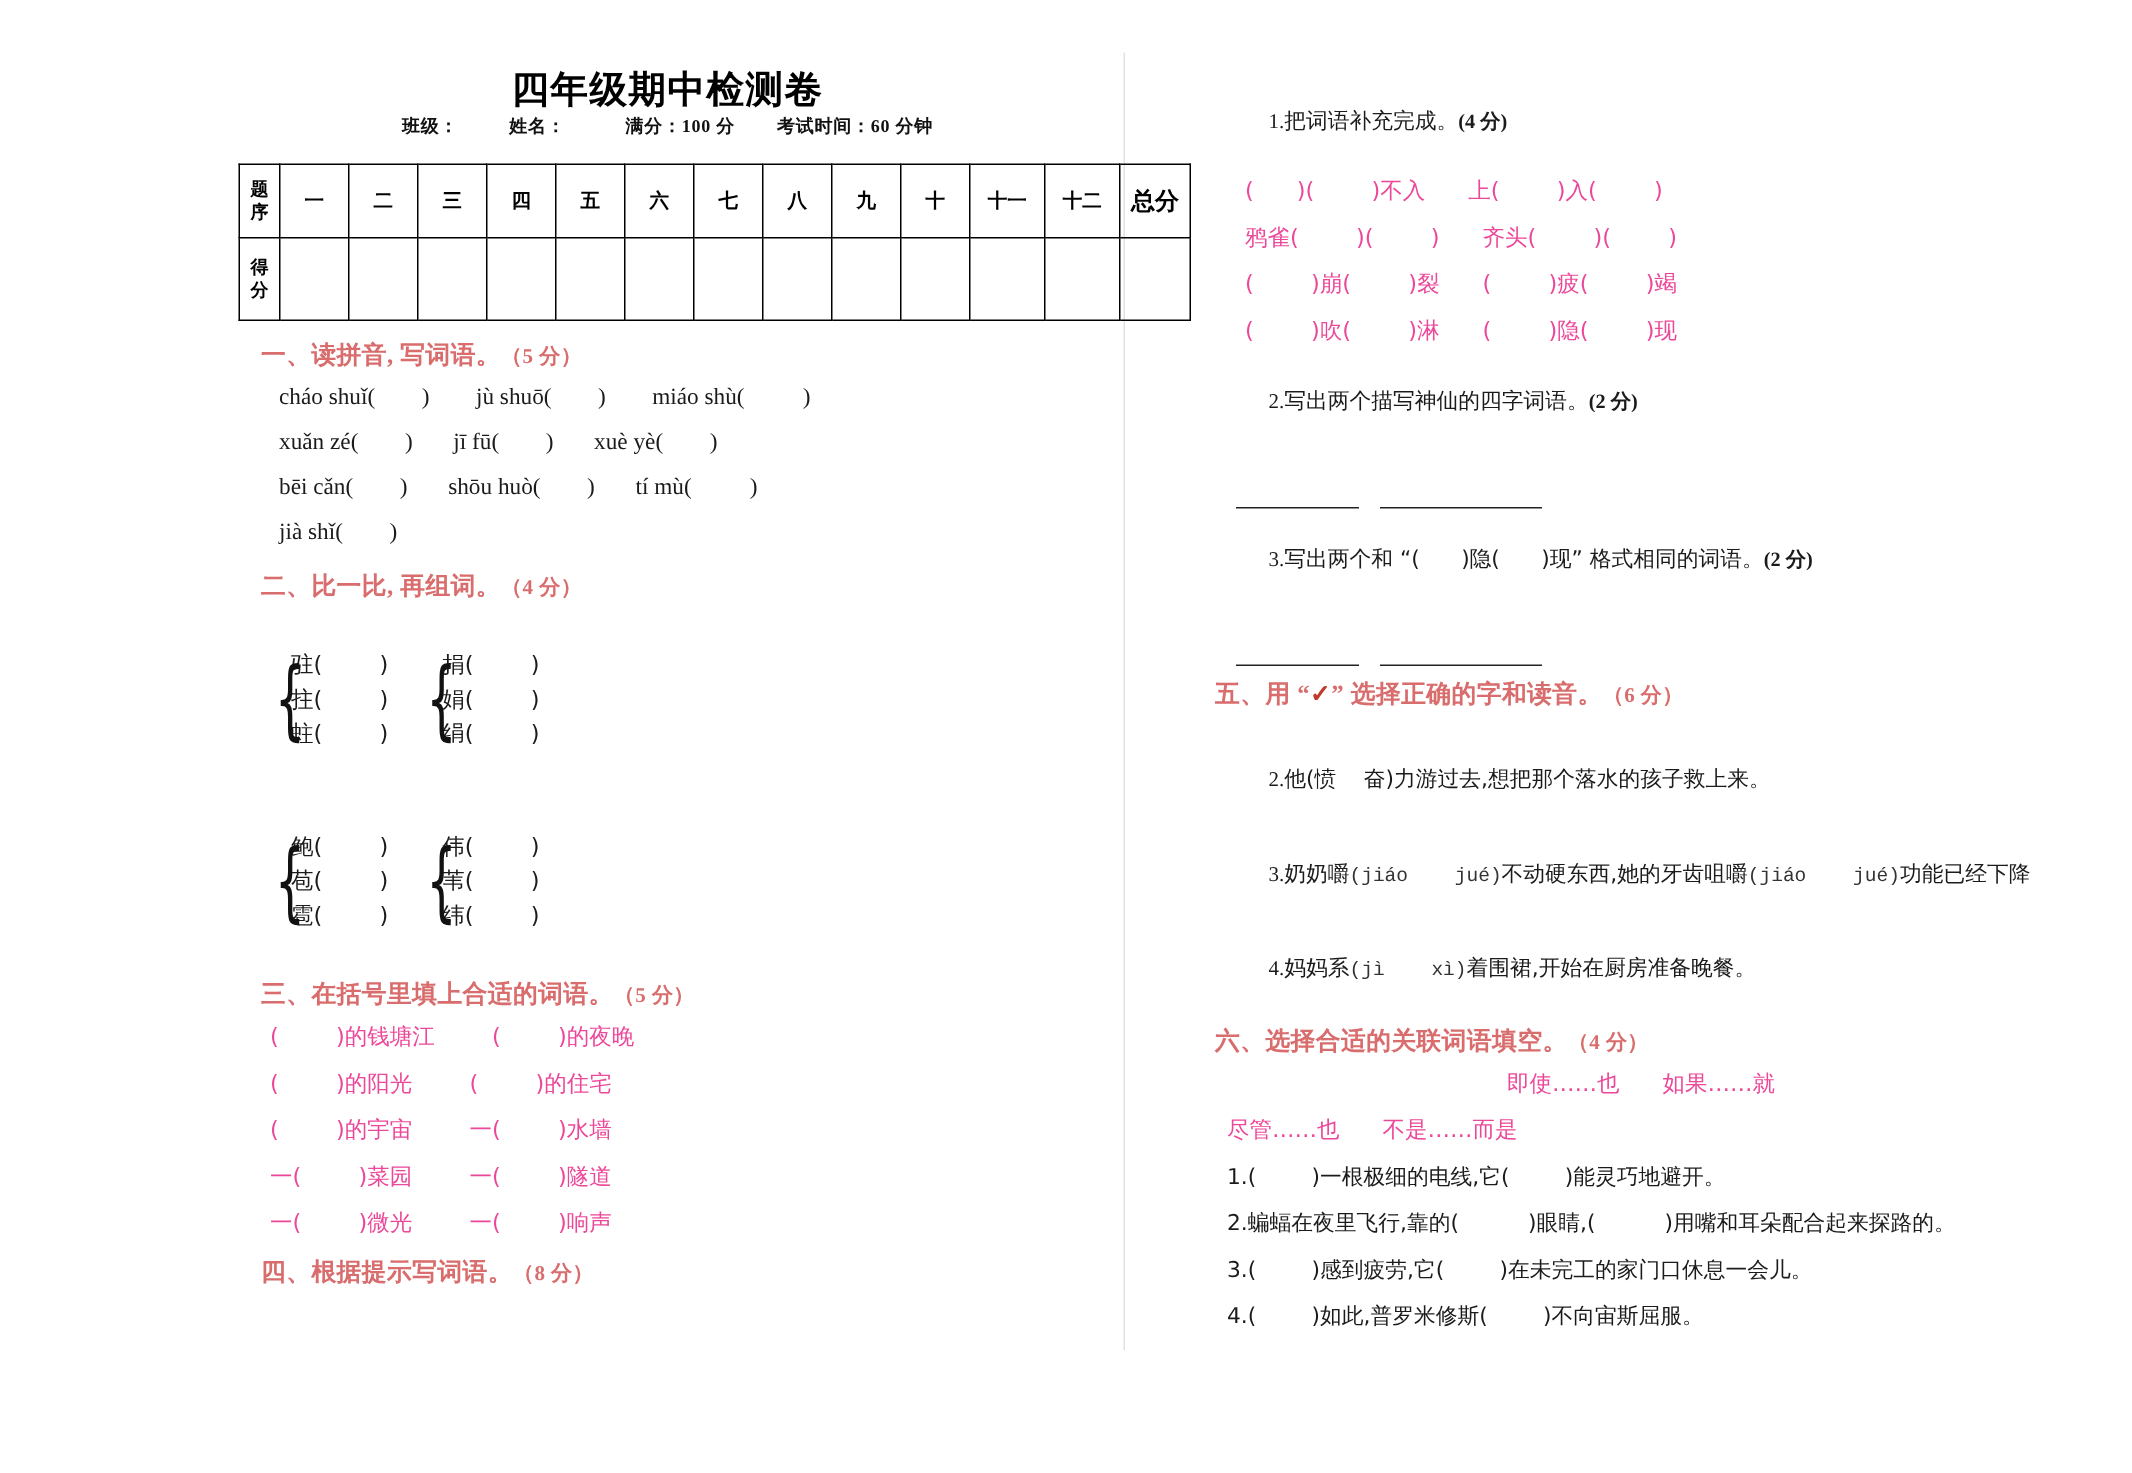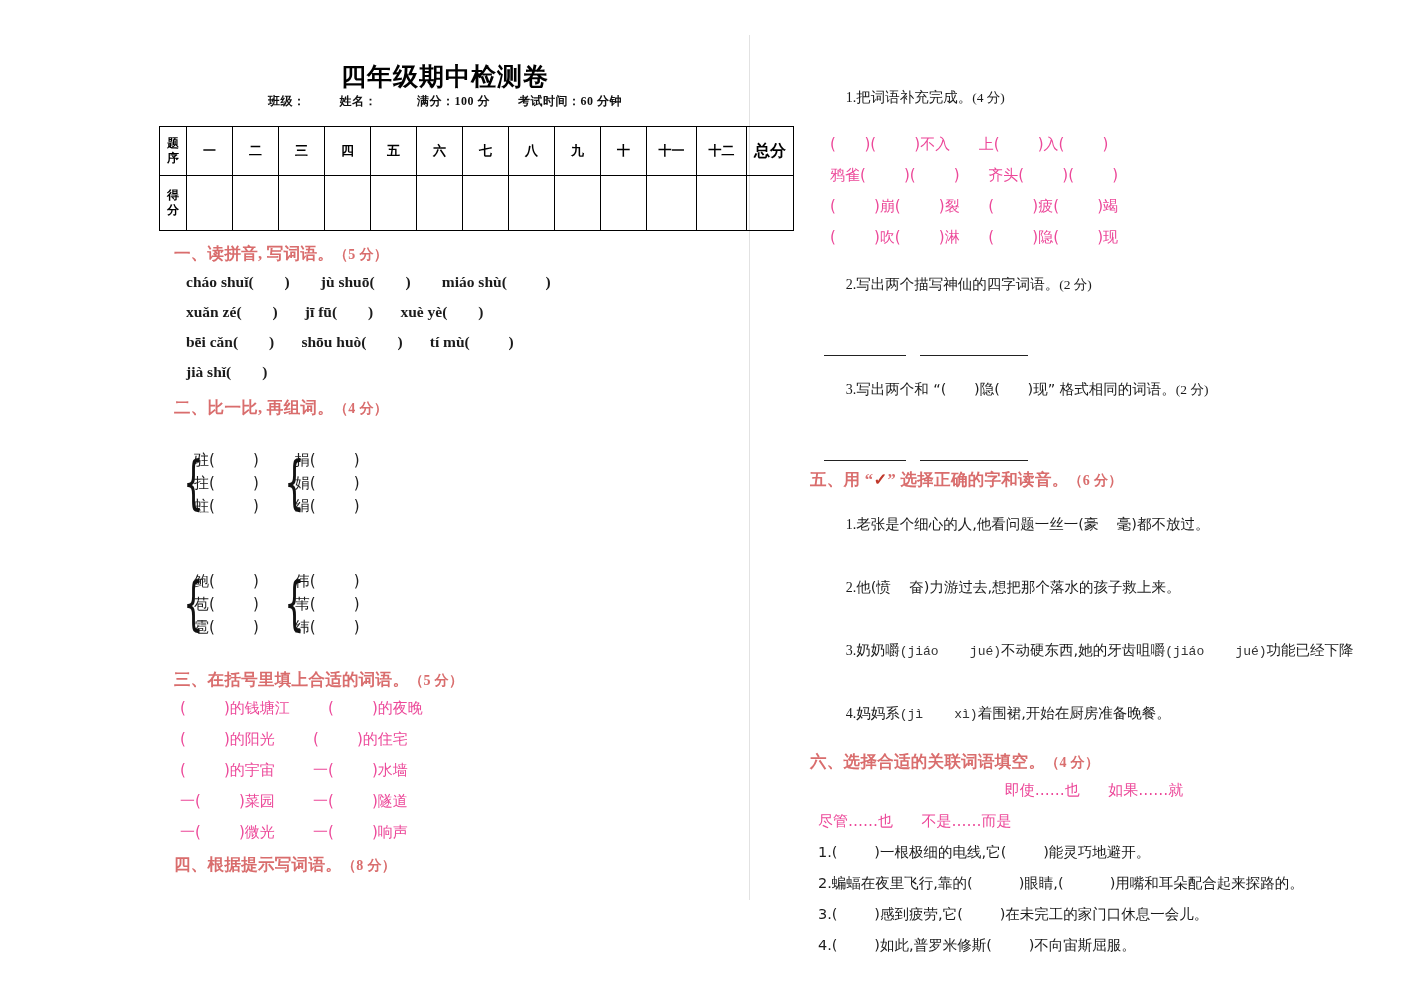--- a/index.html
+++ b/index.html
@@ -23,21 +23,21 @@
   .divider {
     position: absolute;
     left: 749px;
     top: 35px;
     width: 1px;
     height: 865px;
     background: #e2e2e2;
   }
   .col {
     position: absolute;
-    top: 17px;
+    top: 0;
   }
   .col-left  { left: 150px;  width: 590px; }
   .col-right { left: 800px;  width: 570px; }
 
   
   .title {
     text-align: center;
     font-family: "DejaVu Sans", sans-serif;
     font-weight: bold;
     font-size: 25px;
@@ -107,34 +107,33 @@
     margin-left: 30px;
     white-space: pre;
     letter-spacing: 0;
   }
   .pinyin {
     font-family: "Liberation Serif", serif;
     font-size: 15.5px;
     color: #1b1b1b;
     margin-left: 36px;
     white-space: pre;
-    font-weight: bold;
   }
   .num-item {
     font-family: "DejaVu Sans", sans-serif;
     font-size: 14.5px;
     color: #1b1b1b;
     margin-left: 18px;
     white-space: pre-wrap;
   }
   .num-item .idx {
     font-family: "Liberation Serif", serif;
     font-size: 14px;
   }
-  .num-item .pts { font-family: "Liberation Serif", serif; font-size: 13.5px; }
+  .num-item .pts { font-family: "Liberation Serif", serif; font-size: 13.5px; font-weight: bold; }
   .ruby { font-family: Liberation Mono, monospace; font-size: 13px; color: #333; }
 
   
   .brace-row {
     display: flex;
     margin-left: 30px;
   }
   .brace-group {
     display: flex;
     align-items: stretch;
@@ -352,23 +351,20 @@
       <span class="idx">3.</span><span>写出两个和 “(      )隐(      )现” 格式相同的词语。</span><span class="pts">(2 分)</span>
     </div>
     <div class="gap-22"></div>
     <div class="answer-blanks"><span class="blank-line bl-short"></span>   <span class="blank-line bl-med"></span></div>
 
     <div class="gap-8"></div>
     <div class="sec-head" style="margin-left:10px;">
       <span>五、用 “</span><span class="check-mark">✓</span><span>” 选择正确的字和读音。</span><span class="pts">（6 分）</span>
     </div>
     <div class="gap-8"></div>
-    <div class="num-item">
-      <span class="idx">1.</span><span>老张是个细心的人,他看问题一丝一(豪    毫)都不放过。</span>
-    </div>
     <div class="gap-12"></div>
     <div class="num-item">
       <span class="idx">2.</span><span>他(愤    奋)力游过去,想把那个落水的孩子救上来。</span>
     </div>
     <div class="gap-12"></div>
     <div class="num-item" style="margin-left:18px; text-indent:0;">
       <span class="idx">3.</span><span>奶奶嚼</span><span class="ruby">(jiáo    jué)</span><span>不动硬东西,她的牙齿咀嚼</span><span class="ruby">(jiáo    jué)</span><span>功能已经下降</span>
     </div>
     <div class="gap-12"></div>
     <div class="num-item">

